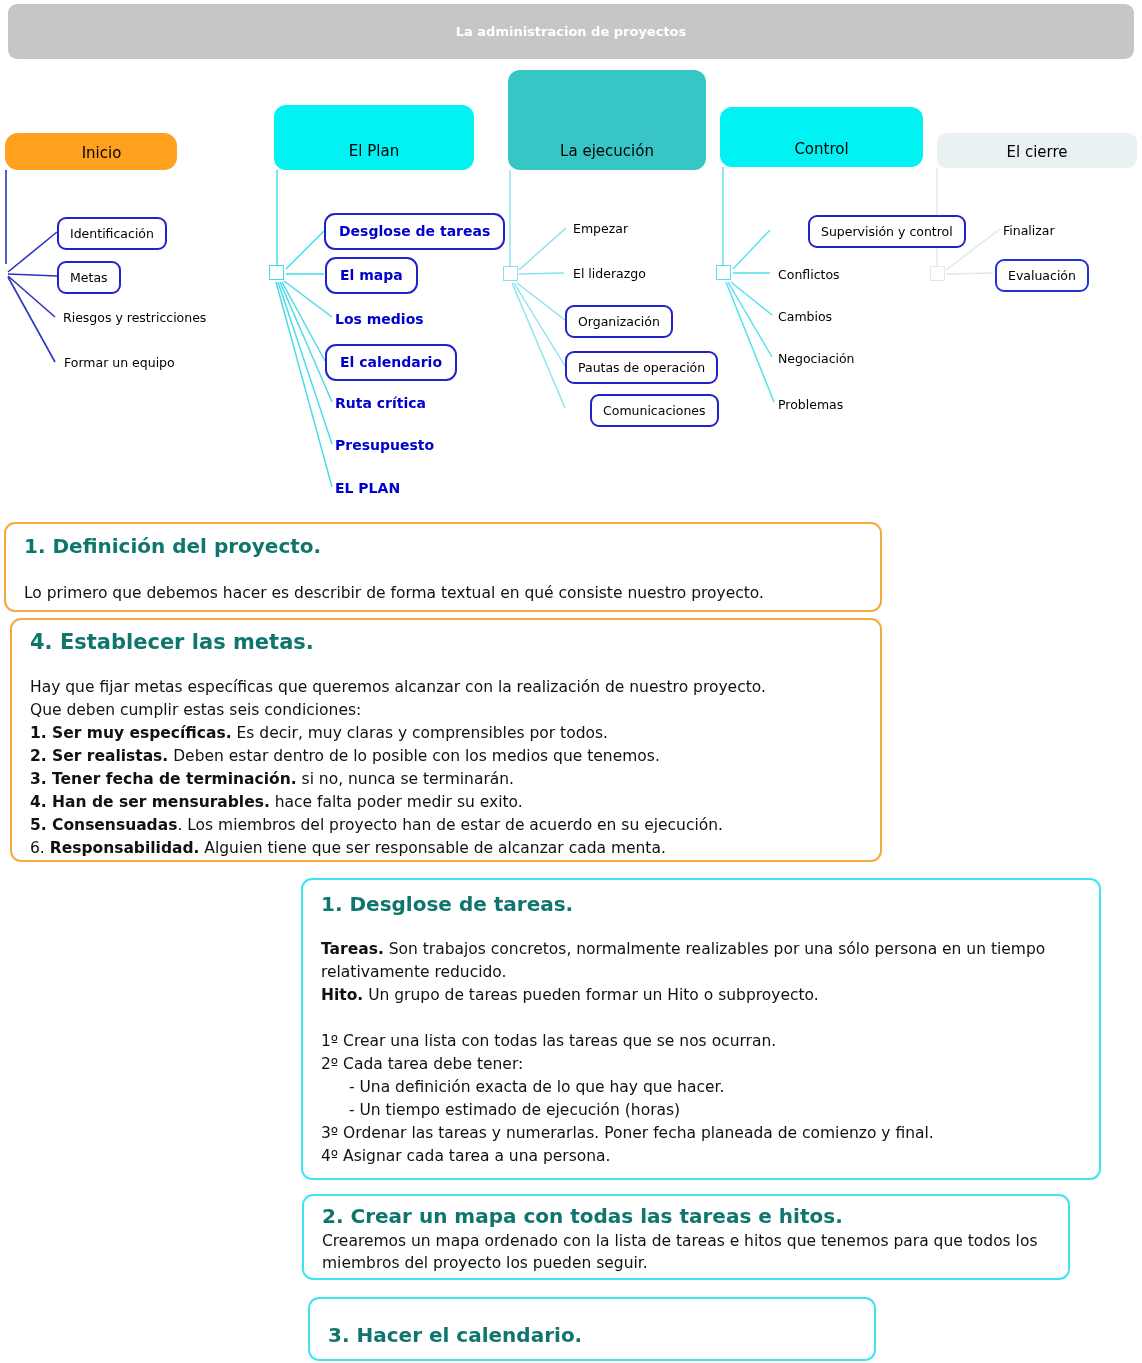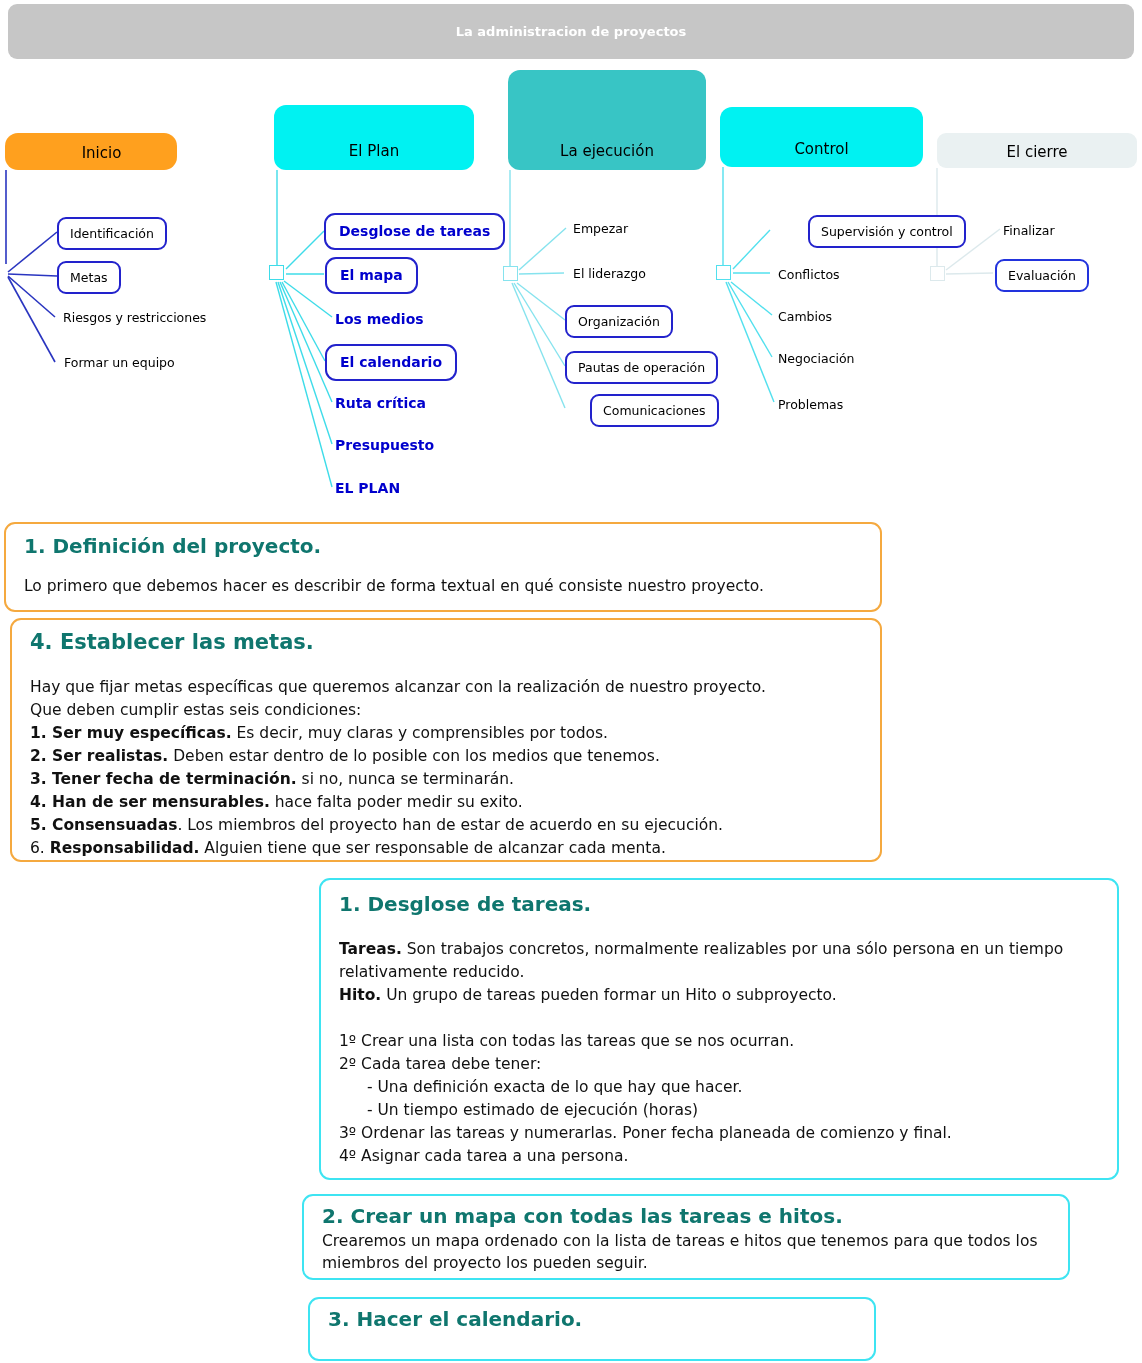--- a/index.html
+++ b/index.html
@@ -29,21 +29,21 @@
   .plan-item{font-weight:bold;color:#0000cd;font-size:14px;}
   .plan-box{border:2.5px solid #2222cc;border-radius:11px;background:#fff;padding:6px 13px;line-height:21px;}
   .eval-box{border:2.5px solid #2233dd;}
   
   .note{box-sizing:border-box;background:#ffffff;border-radius:11px;padding:10px 18px;z-index:2;}
   .note-orange{border:2px solid #f5a93f;}
   .note-cyan{border:2px solid #3ee4f2;}
   .note-title{font-weight:bold;font-size:20px;color:#0f766e;}
   .note-body{font-size:15.5px;color:#111;line-height:23px;}
   .gap-lg{margin-top:22px;}
-  .gap-md{margin-top:17px;}
+  .gap-md{margin-top:24px;}
   .gap-xs{margin-top:2px;}
   .note-line{min-height:23px;}
   .note-line b{font-weight:bold;}
   .indent{padding-left:28px;}
   .body-22 .note-line{min-height:22px;line-height:22px;}
 </style>
 </head>
 <body>
 
 <div class="abs header-bar">
@@ -159,21 +159,21 @@
     <div class="note-line"><span>Que deben cumplir estas seis condiciones:</span></div>
     <div class="note-line"><b>1. Ser muy específicas.</b><span> Es decir, muy claras y comprensibles por todos.</span></div>
     <div class="note-line"><b>2. Ser realistas.</b><span> Deben estar dentro de lo posible con los medios que tenemos.</span></div>
     <div class="note-line"><b>3. Tener fecha de terminación.</b><span> si no, nunca se terminarán.</span></div>
     <div class="note-line"><b>4. Han de ser mensurables.</b><span> hace falta poder medir su exito.</span></div>
     <div class="note-line"><b>5. Consensuadas</b><span>. Los miembros del proyecto han de estar de acuerdo en su ejecución.</span></div>
     <div class="note-line"><span>6. </span><b>Responsabilidad.</b><span> Alguien tiene que ser responsable de alcanzar cada menta.</span></div>
   </div>
 </div>
 
-<div class="abs note note-cyan" style="left:319px;top:878px;width:800px;height:302px;padding-top:12px;">
+<div class="abs note note-cyan" style="left:301px;top:878px;width:800px;height:302px;padding-top:12px;">
   <div class="note-title">1. Desglose de tareas.</div>
   <div class="note-body gap-lg">
     <div class="note-line"><b>Tareas.</b><span> Son trabajos concretos, normalmente realizables por una sólo persona en un tiempo relativamente reducido.</span></div>
     <div class="note-line"><b>Hito.</b><span> Un grupo de tareas pueden formar un Hito o subproyecto.</span></div>
     <div class="note-line"><span></span></div>
     <div class="note-line"><span>1º Crear una lista con todas las tareas que se nos ocurran.</span></div>
     <div class="note-line"><span>2º Cada tarea debe tener:</span></div>
     <div class="note-line indent"><span>- Una definición exacta de lo que hay que hacer.</span></div>
     <div class="note-line indent"><span>- Un tiempo estimado de ejecución (horas)</span></div>
     <div class="note-line"><span>3º Ordenar las tareas y numerarlas. Poner fecha planeada de comienzo y final.</span></div>
@@ -181,15 +181,15 @@
   </div>
 </div>
 
 <div class="abs note note-cyan" style="left:302px;top:1194px;width:768px;height:86px;padding-top:8px;">
   <div class="note-title">2. Crear un mapa con todas las tareas e hitos.</div>
   <div class="note-body body-22 gap-xs">
     <div class="note-line"><span>Crearemos un mapa ordenado con la lista de tareas e hitos que tenemos para que todos los miembros del proyecto los pueden seguir.</span></div>
   </div>
 </div>
 
-<div class="abs note note-cyan" style="left:308px;top:1297px;width:568px;height:64px;padding-top:8px;">
+<div class="abs note note-cyan" style="left:308px;top:1297px;width:568px;height:64px;padding-top:24px;">
   <div class="note-title">3. Hacer el calendario.</div>
 </div>
 
 </body></html>

